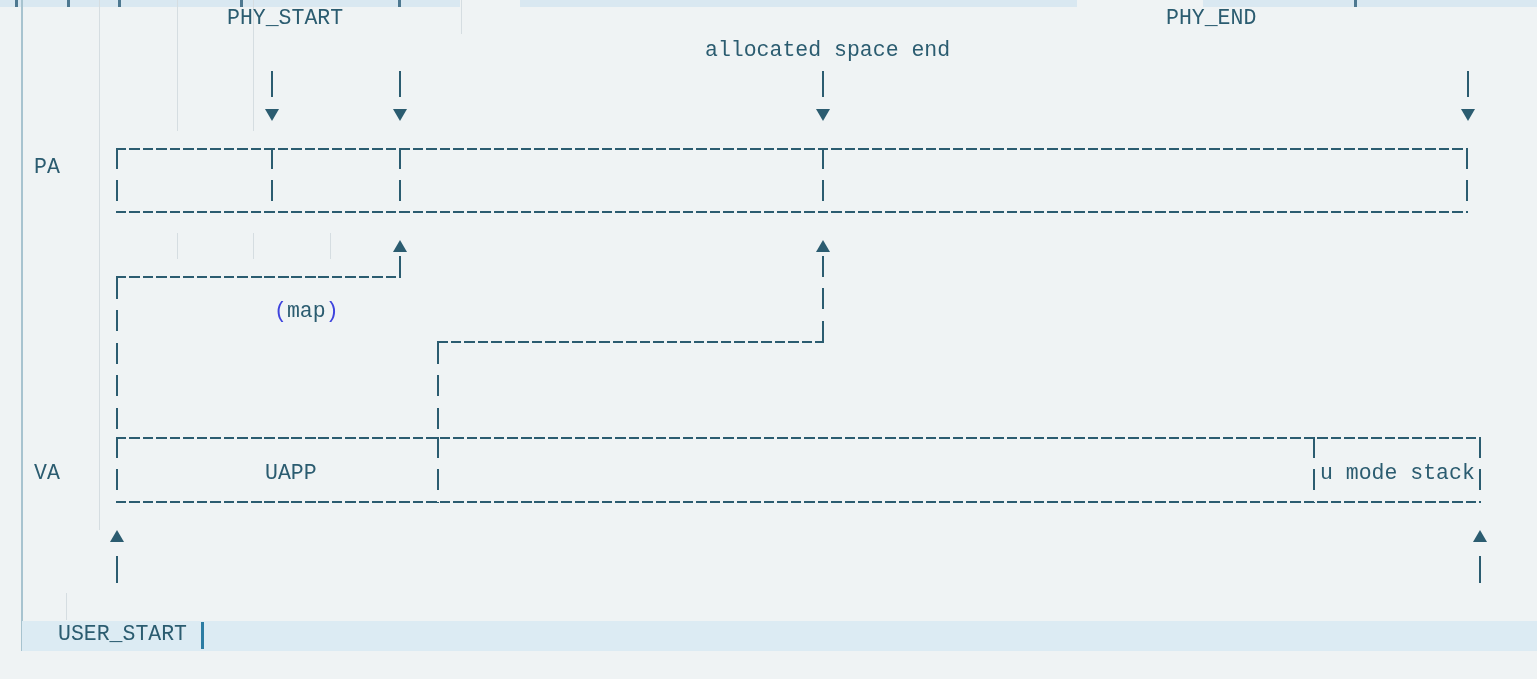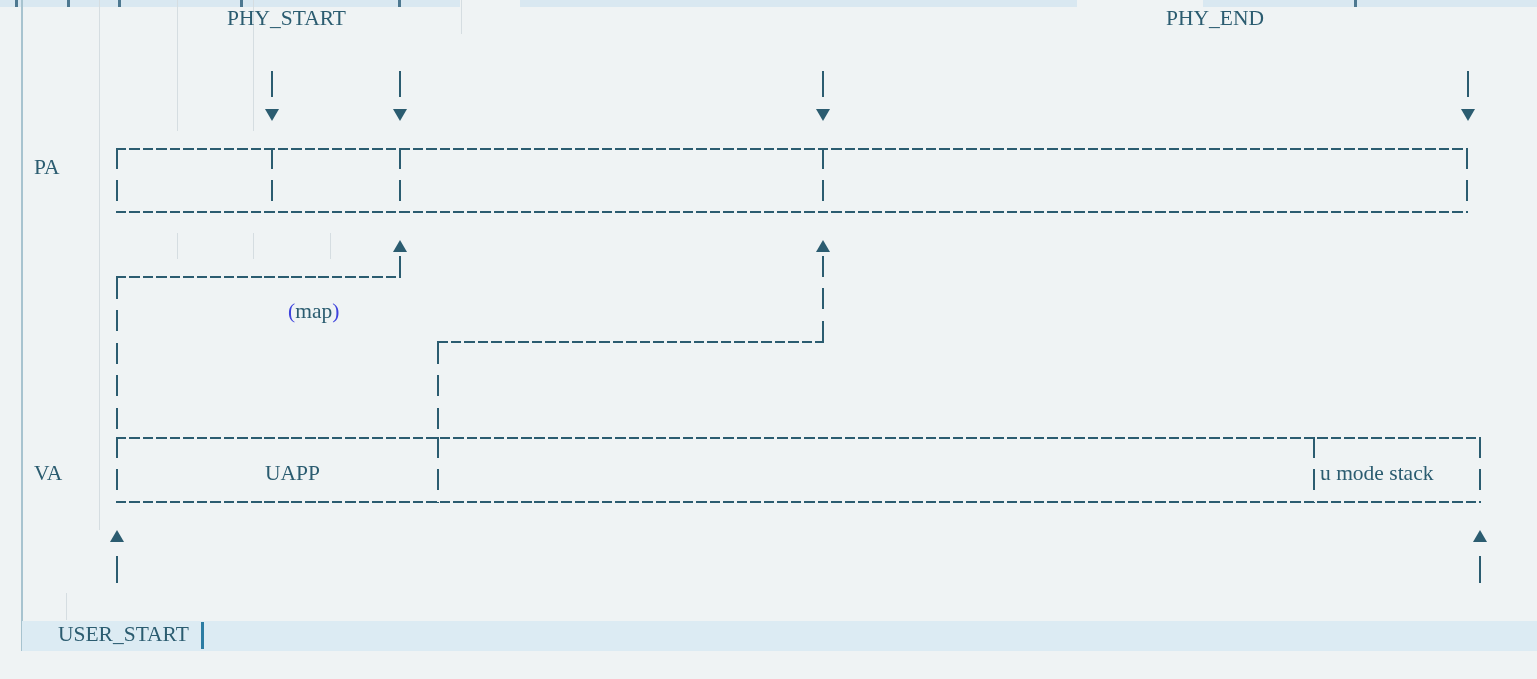--- a/index.html
+++ b/index.html
@@ -13,21 +13,21 @@
     --tick:#4d7890;
     --cursor:#2b7ca3;
   }
   *{margin:0;padding:0;box-sizing:border-box;}
   html,body{background:#fff;}
   .editor{
     position:relative;
     width:1537px;height:679px;
     background:var(--bg);
     overflow:hidden;
-    font-family:Liberation Serif, serif;
+    font-family:Liberation Mono, monospace;
     font-size:21.5px;
     color:var(--ink);
   }
   .lbl{
     position:absolute;
     white-space:pre;
     line-height:25px;
   }
   .bracket{color:var(--bracket);}
   
@@ -82,20 +82,21 @@
   <div class="guide" style="left:177px;top:233px;height:26px"></div>
   <div class="guide" style="left:253px;top:233px;height:26px"></div>
   <div class="guide" style="left:330px;top:233px;height:26px"></div>
   <div class="guide" style="left:66px;top:593px;height:27px"></div>
 
   <div class="cur-line"></div>
   <div class="cursor"></div>
 
   <span class="lbl" style="left:227px;top:6px">PHY_START</span>
   <span class="lbl" style="left:1166px;top:6px">PHY_END</span>
+  <span class="lbl" style="left:705px;top:38px">allocated space end</span>
 
   <div class="vbar" style="left:271px;top:71px;height:26px"></div>
   <div class="vbar" style="left:399px;top:71px;height:26px"></div>
   <div class="vbar" style="left:822px;top:71px;height:26px"></div>
   <div class="vbar" style="left:1467px;top:71px;height:26px"></div>
   <div class="tri-down" style="left:265px;top:109px"></div>
   <div class="tri-down" style="left:393px;top:109px"></div>
   <div class="tri-down" style="left:816px;top:109px"></div>
   <div class="tri-down" style="left:1461px;top:109px"></div>
 
@@ -113,21 +114,21 @@
   <div class="tri-up" style="left:816px;top:240px"></div>
 
   <div class="vbar" style="left:399px;top:256px;height:20px"></div>
   <div class="hl" style="left:116px;top:276px;width:285px"></div>
   <div class="vl" style="left:116px;top:278px;height:160px"></div>
 
   <div class="vl" style="left:822px;top:256px;height:85px"></div>
   <div class="hl" style="left:437px;top:341px;width:387px"></div>
   <div class="vl" style="left:437px;top:343px;height:95px"></div>
 
-  <span class="lbl" style="left:288px;top:299px"><span class="bracket">(</span><span>map</span><span class="bracket">)</span></span>
+  <span class="lbl" style="left:274px;top:299px"><span class="bracket">(</span><span>map</span><span class="bracket">)</span></span>
 
   <div class="hl" style="left:116px;top:437px;width:1365px"></div>
   <div class="hl" style="left:116px;top:501px;width:1365px"></div>
   <div class="vl" style="left:116px;top:437px;height:66px"></div>
   <div class="vl" style="left:1479px;top:437px;height:66px"></div>
   <div class="vl" style="left:437px;top:437px;height:66px"></div>
   <div class="vl" style="left:1313px;top:437px;height:66px"></div>
 
   <span class="lbl" style="left:34px;top:461px">VA</span>
   <span class="lbl" style="left:265px;top:461px">UAPP</span>

